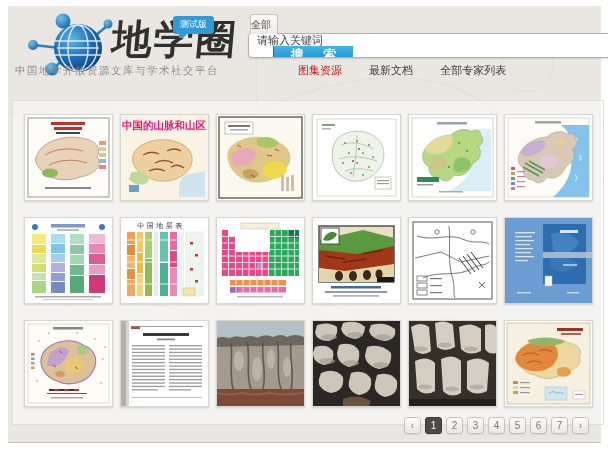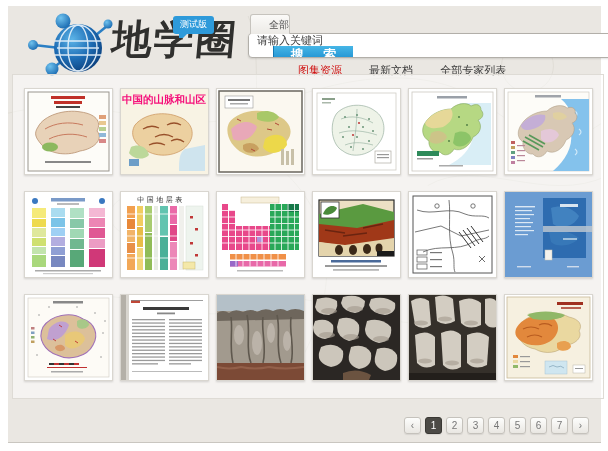--- a/index.html
+++ b/index.html
@@ -13,38 +13,38 @@
   .logo-svg { position:absolute; left:0; top:2px; }
   .site-title { position:absolute; left:104px; top:6px; font-size:40px; font-weight:bold;
     color:#30302e; letter-spacing:2px; transform:skewX(-5deg); font-family:"DejaVu Sans", sans-serif; }
   .beta-badge { position:absolute; left:165px; top:10px; background:#2e9ada; color:#fff;
     font-size:9px; padding:2px 7px 3px; border-radius:3px; z-index:5; }
   .beta-badge:after { content:""; position:absolute; left:6px; bottom:-4px; border:4px solid transparent;
     border-top-color:#2e9ada; border-left-color:#2e9ada; border-bottom:0; }
   .tagline { position:absolute; left:7px; top:58px; font-size:10.5px; color:#8c8c8c; letter-spacing:1.5px; }
 
   
-  .scope-tab { position:absolute; left:242px; top:8px; width:40px; height:20px; line-height:19px;
-    text-align:right; font-size:10px; color:#555; background:linear-gradient(#fbfaf8,#eceae6);
+  .scope-tab { position:absolute; left:242px; top:8px; width:28px; height:20px; line-height:19px;
+    text-align:left; font-size:10px; color:#555; background:linear-gradient(#fbfaf8,#eceae6);
     border:1px solid #c6c3bd; border-bottom:none; border-radius:3px 3px 0 0; z-index:4; }
   .search-bar { position:absolute; left:240px; top:27px; width:378px; height:25px;
     border:1px solid #b2afa9; border-radius:4px; background:#fff; box-shadow:0 1px 2px rgba(0,0,0,.12);
     display:flex; overflow:hidden;flex-direction:column; }
   .search-bar input { flex:1; border:none; outline:none; font-size:11px; padding:0 8px; color:#333;
     font-family:"Liberation Sans", sans-serif; }
   .search-bar input::placeholder { color:#3c3c3c; opacity:1; }
   .search-btn { width:80px; border:none; cursor:pointer; color:#fff; font-size:13px; font-weight:bold;
     letter-spacing:8px; padding-left:8px; background:linear-gradient(#46b6e6,#1386cb);
     border-left:1px solid #1278b5; font-family:"Liberation Sans", sans-serif;margin-left:24px; }
   .nav-tabs { position:absolute; left:242px; top:57px; font-size:11px;padding-left:48px; }
   .nav-tabs span { margin-right:24px; color:#3a3a3a; cursor:pointer; }
   .nav-tabs .active { color:#cf1010; }
 
   
-  .grid-panel { position:absolute; left:4px; top:68px; width:592px; height:325px;
+  .grid-panel { position:absolute; left:4px; top:94px; width:592px; height:325px;
     background:rgba(255,255,255,.5); border:1px solid #dedbd5;
     padding:13px 11px 0; display:grid; grid-template-columns:repeat(6,89px);
     grid-auto-rows:87px; column-gap:7px; row-gap:16px; }
   .card { background:#fff; border:1px solid #d9d6d0; box-shadow:0 1px 2px rgba(0,0,0,.15);
     overflow:hidden; cursor:pointer; }
   .card svg { display:block; width:100%; height:100%; }
 
   
   .pager { position:absolute; right:12px; top:411px; display:flex; gap:4px; }
   .pager span { display:block; min-width:17px; height:17px; line-height:16px; padding:0 2px;
@@ -95,20 +95,21 @@
         <line x1="47" y1="47" x2="93" y2="47"></line>
       <line x1="49" y1="40" x2="91" y2="40"></line>
     </g>
     <circle cx="55" cy="13" r="7.5" fill="url(#nd)"></circle>
     <circle cx="25" cy="37" r="5" fill="url(#nd)"></circle>
     <circle cx="44" cy="61" r="6.5" fill="url(#nd)"></circle>
     <circle cx="100" cy="16" r="4.5" fill="url(#nd)"></circle>
   </svg>
   <div class="site-title">地学圈</div>
   <div class="beta-badge">测试版</div>
+  <div class="tagline">中国地学开放资源文库与学术社交平台</div>
 
   <div class="scope-tab">全部</div>
   <div class="search-bar">
     <input type="text" placeholder="请输入关键词" style="">
     <button class="search-btn">搜 索</button>
   </div>
   <div class="nav-tabs">
     <span class="active">图集资源</span>
     <span>最新文档</span>
     <span>全部专家列表</span>

